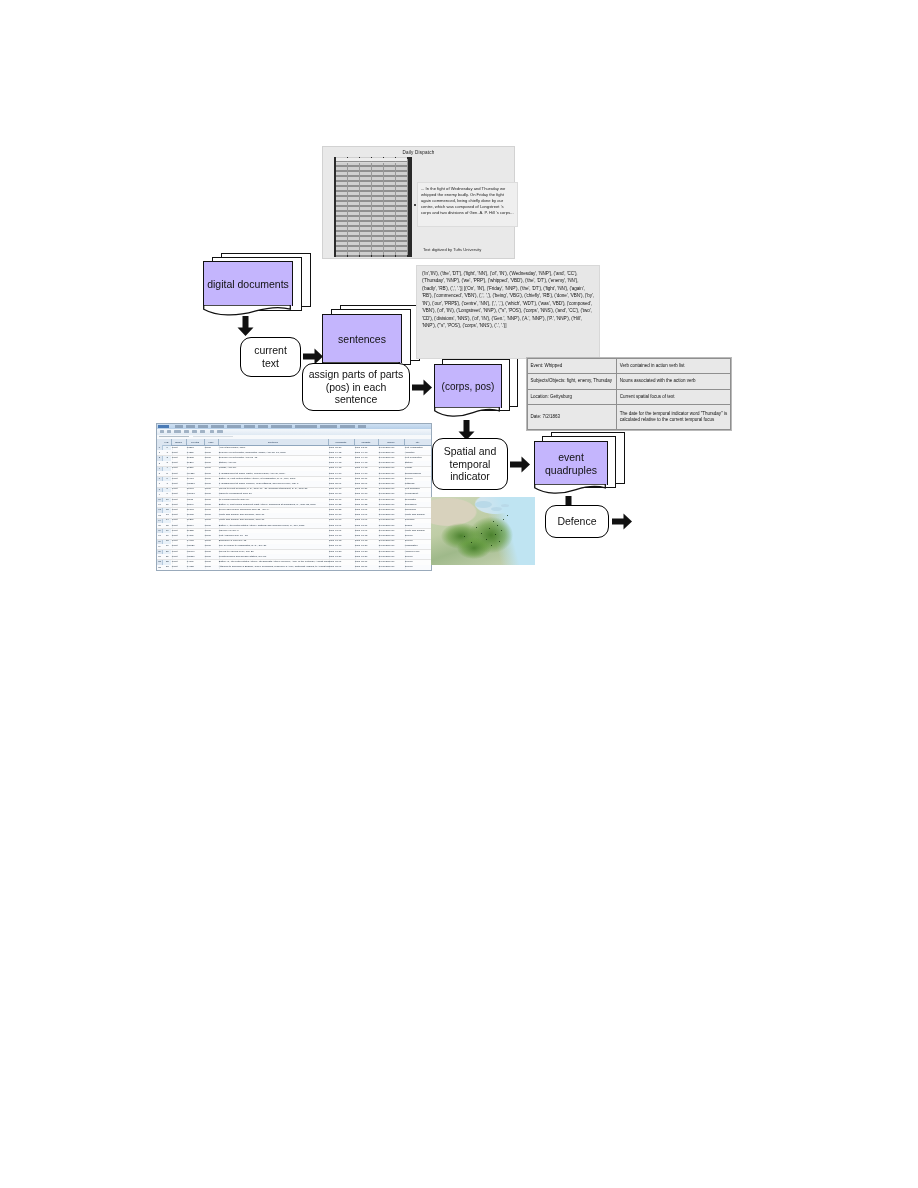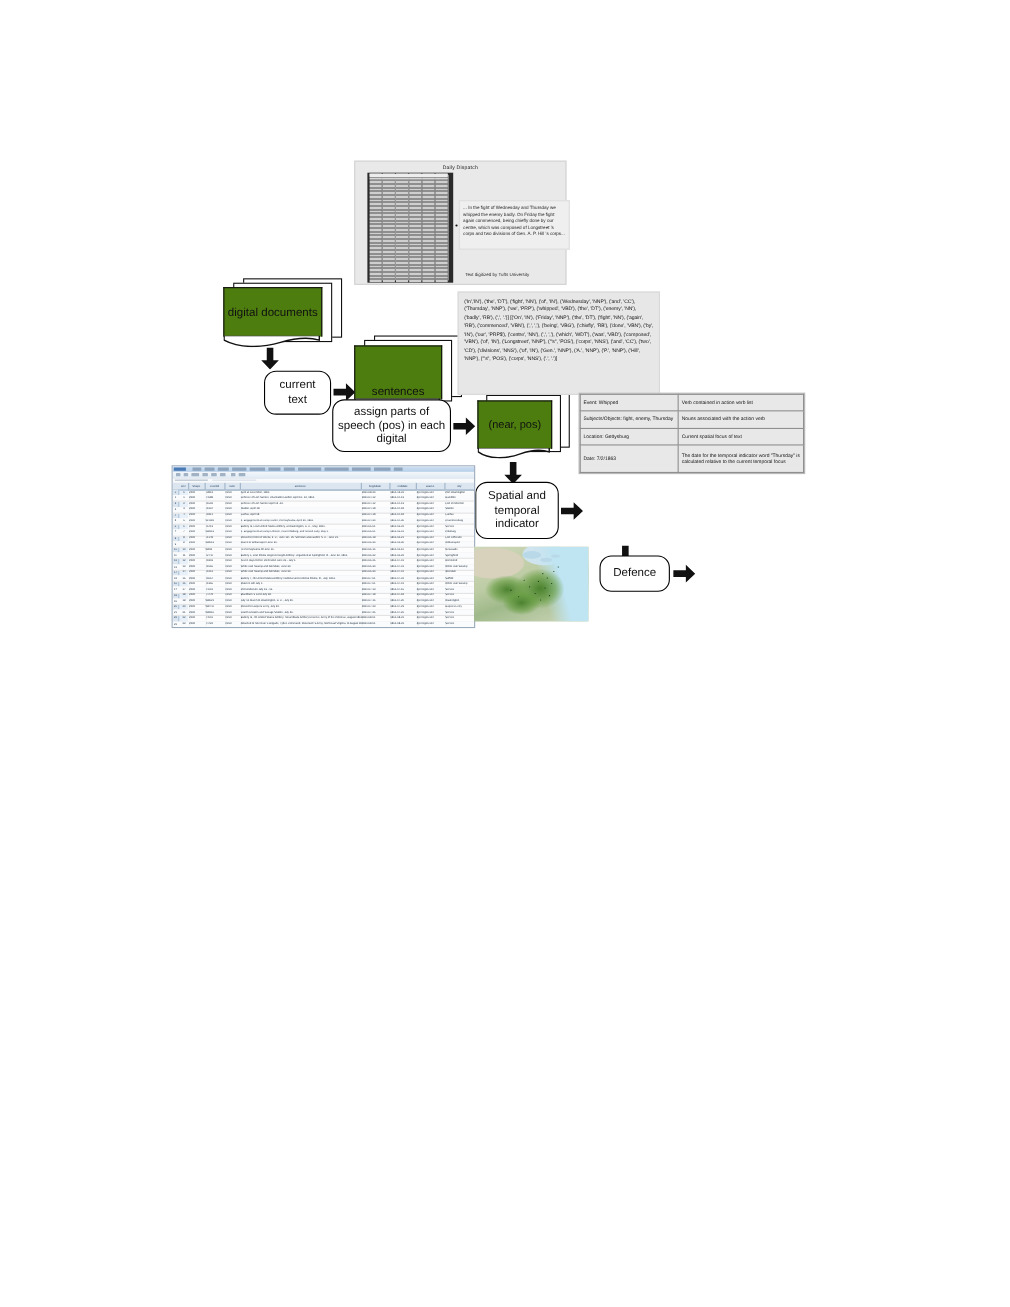--- a/index.html
+++ b/index.html
@@ -17,21 +17,21 @@
     display:flex;align-items:center;justify-content:center;text-align:center;
     line-height:1.22;font-size:10.5px;color:#111;padding:2px 4px;
   }
 
   
   .docstack{position:absolute;}
   .docstack .sheet{
     position:absolute;border:1.3px solid #111;background:#fff;
   }
   .docstack .front{
-    position:absolute;left:0;border:1.3px solid #111;background:#4d7c0f;
+    position:absolute;left:0;border:1.3px solid #111;background:#c4b5fd;
     display:flex;align-items:center;justify-content:center;text-align:center;
     line-height:1.2;font-size:10.5px;color:#111;
     border-bottom:none;
   }
   .docstack .curl{
     position:absolute;left:0;overflow:hidden;
   }
   .docstack .curl svg{display:block;}
 
   
@@ -185,51 +185,51 @@
 
   <div class="arrow" style="left:303px;top:348px;width:20px;height:17px;">
     <svg width="20" height="17" viewBox="0 0 20 17">
       <path d="M0 5.5 H11.5 V0.5 L20 8.5 L11.5 16.5 V11.5 H0 Z" fill="#111"></path>
     </svg>
   </div>
 
   <div class="docstack" style="left:322px;top:305px;width:100px;height:70px;">
     <div class="sheet" style="left:18px;top:0px;width:78px;height:54px;"></div>
     <div class="sheet" style="left:9px;top:4px;width:78px;height:54px;"></div>
-    <div class="front" style="top:9px;width:78px;height:48px;align-items:flex-end;">
+    <div class="front" style="top:9px;width:78px;height:48px;">
       <span>sentences</span>
     </div>
     <div class="curl" style="top:56.5px;width:78px;height:11px;">
       <svg width="78" height="11" viewBox="0 0 78 11">
         <path d="M0.7 0 L0.7 4.2 C12 11.5 30 11.5 46 6.2 C58 2.2 69 1.5 77.3 4.2 L77.3 0 Z" fill="#fff" stroke="#111" stroke-width="1.3"></path>
       </svg>
     </div>
   </div>
 
   <div class="arrow" style="left:344px;top:374px;width:17px;height:20px;">
     <svg width="17" height="20" viewBox="0 0 17 20">
       <path d="M5.5 0 H11.5 V11.5 H16.5 L8.5 20 L0.5 11.5 H5.5 Z" fill="#111"></path>
     </svg>
   </div>
 
   <div class="proc abs" style="left:302px;top:363px;width:108px;height:48px;">
-    <span>assign parts of speech (pos) in each digital</span>
+    <span>assign parts of parts (pos) in each sentence</span>
   </div>
 
   <div class="arrow" style="left:412px;top:379px;width:20px;height:17px;">
     <svg width="20" height="17" viewBox="0 0 20 17">
       <path d="M0 5.5 H11.5 V0.5 L20 8.5 L11.5 16.5 V11.5 H0 Z" fill="#111"></path>
     </svg>
   </div>
 
   <div class="docstack" style="left:434px;top:355px;width:84px;height:66px;">
     <div class="sheet" style="left:16px;top:0px;width:66px;height:50px;"></div>
     <div class="sheet" style="left:8px;top:4px;width:66px;height:50px;"></div>
     <div class="front" style="top:9px;width:66px;height:43px;font-size:10px;">
-      <span>(near,  pos)</span>
+      <span>(corps,  pos)</span>
     </div>
     <div class="curl" style="top:51.5px;width:66px;height:10px;">
       <svg width="66" height="10" viewBox="0 0 66 10">
         <path d="M0.7 0 L0.7 3.8 C10 10.5 26 10.5 39 5.6 C49 2 58 1.4 65.3 3.8 L65.3 0 Z" fill="#fff" stroke="#111" stroke-width="1.3"></path>
       </svg>
     </div>
   </div>
 
   <div class="arrow" style="left:458px;top:420px;width:17px;height:20px;">
     <svg width="17" height="20" viewBox="0 0 17 20">
@@ -265,20 +265,32 @@
   <div class="proc abs" style="left:432px;top:438px;width:76px;height:52px;">
     <span>Spatial and temporal indicator</span>
   </div>
 
   <div class="arrow" style="left:510px;top:456px;width:20px;height:17px;">
     <svg width="20" height="17" viewBox="0 0 20 17">
       <path d="M0 5.5 H11.5 V0.5 L20 8.5 L11.5 16.5 V11.5 H0 Z" fill="#111"></path>
     </svg>
   </div>
 
+  <div class="docstack" style="left:534px;top:432px;width:92px;height:66px;">
+    <div class="sheet" style="left:17px;top:0px;width:72px;height:50px;"></div>
+    <div class="sheet" style="left:8px;top:4px;width:72px;height:50px;"></div>
+    <div class="front" style="top:9px;width:72px;height:43px;">
+      <span>event quadruples</span>
+    </div>
+    <div class="curl" style="top:51.5px;width:72px;height:10px;">
+      <svg width="72" height="10" viewBox="0 0 72 10">
+        <path d="M0.7 0 L0.7 3.8 C11 10.5 28 10.5 42 5.6 C53 2 63 1.4 71.3 3.8 L71.3 0 Z" fill="#fff" stroke="#111" stroke-width="1.3"></path>
+      </svg>
+    </div>
+  </div>
 
   <div class="arrow" style="left:560px;top:496px;width:17px;height:20px;">
     <svg width="17" height="20" viewBox="0 0 17 20">
       <path d="M5.5 0 H11.5 V11.5 H16.5 L8.5 20 L0.5 11.5 H5.5 Z" fill="#111"></path>
     </svg>
   </div>
 
   <div class="proc abs" style="left:545px;top:505px;width:64px;height:33px;">
     <span>Defence</span>
   </div>

